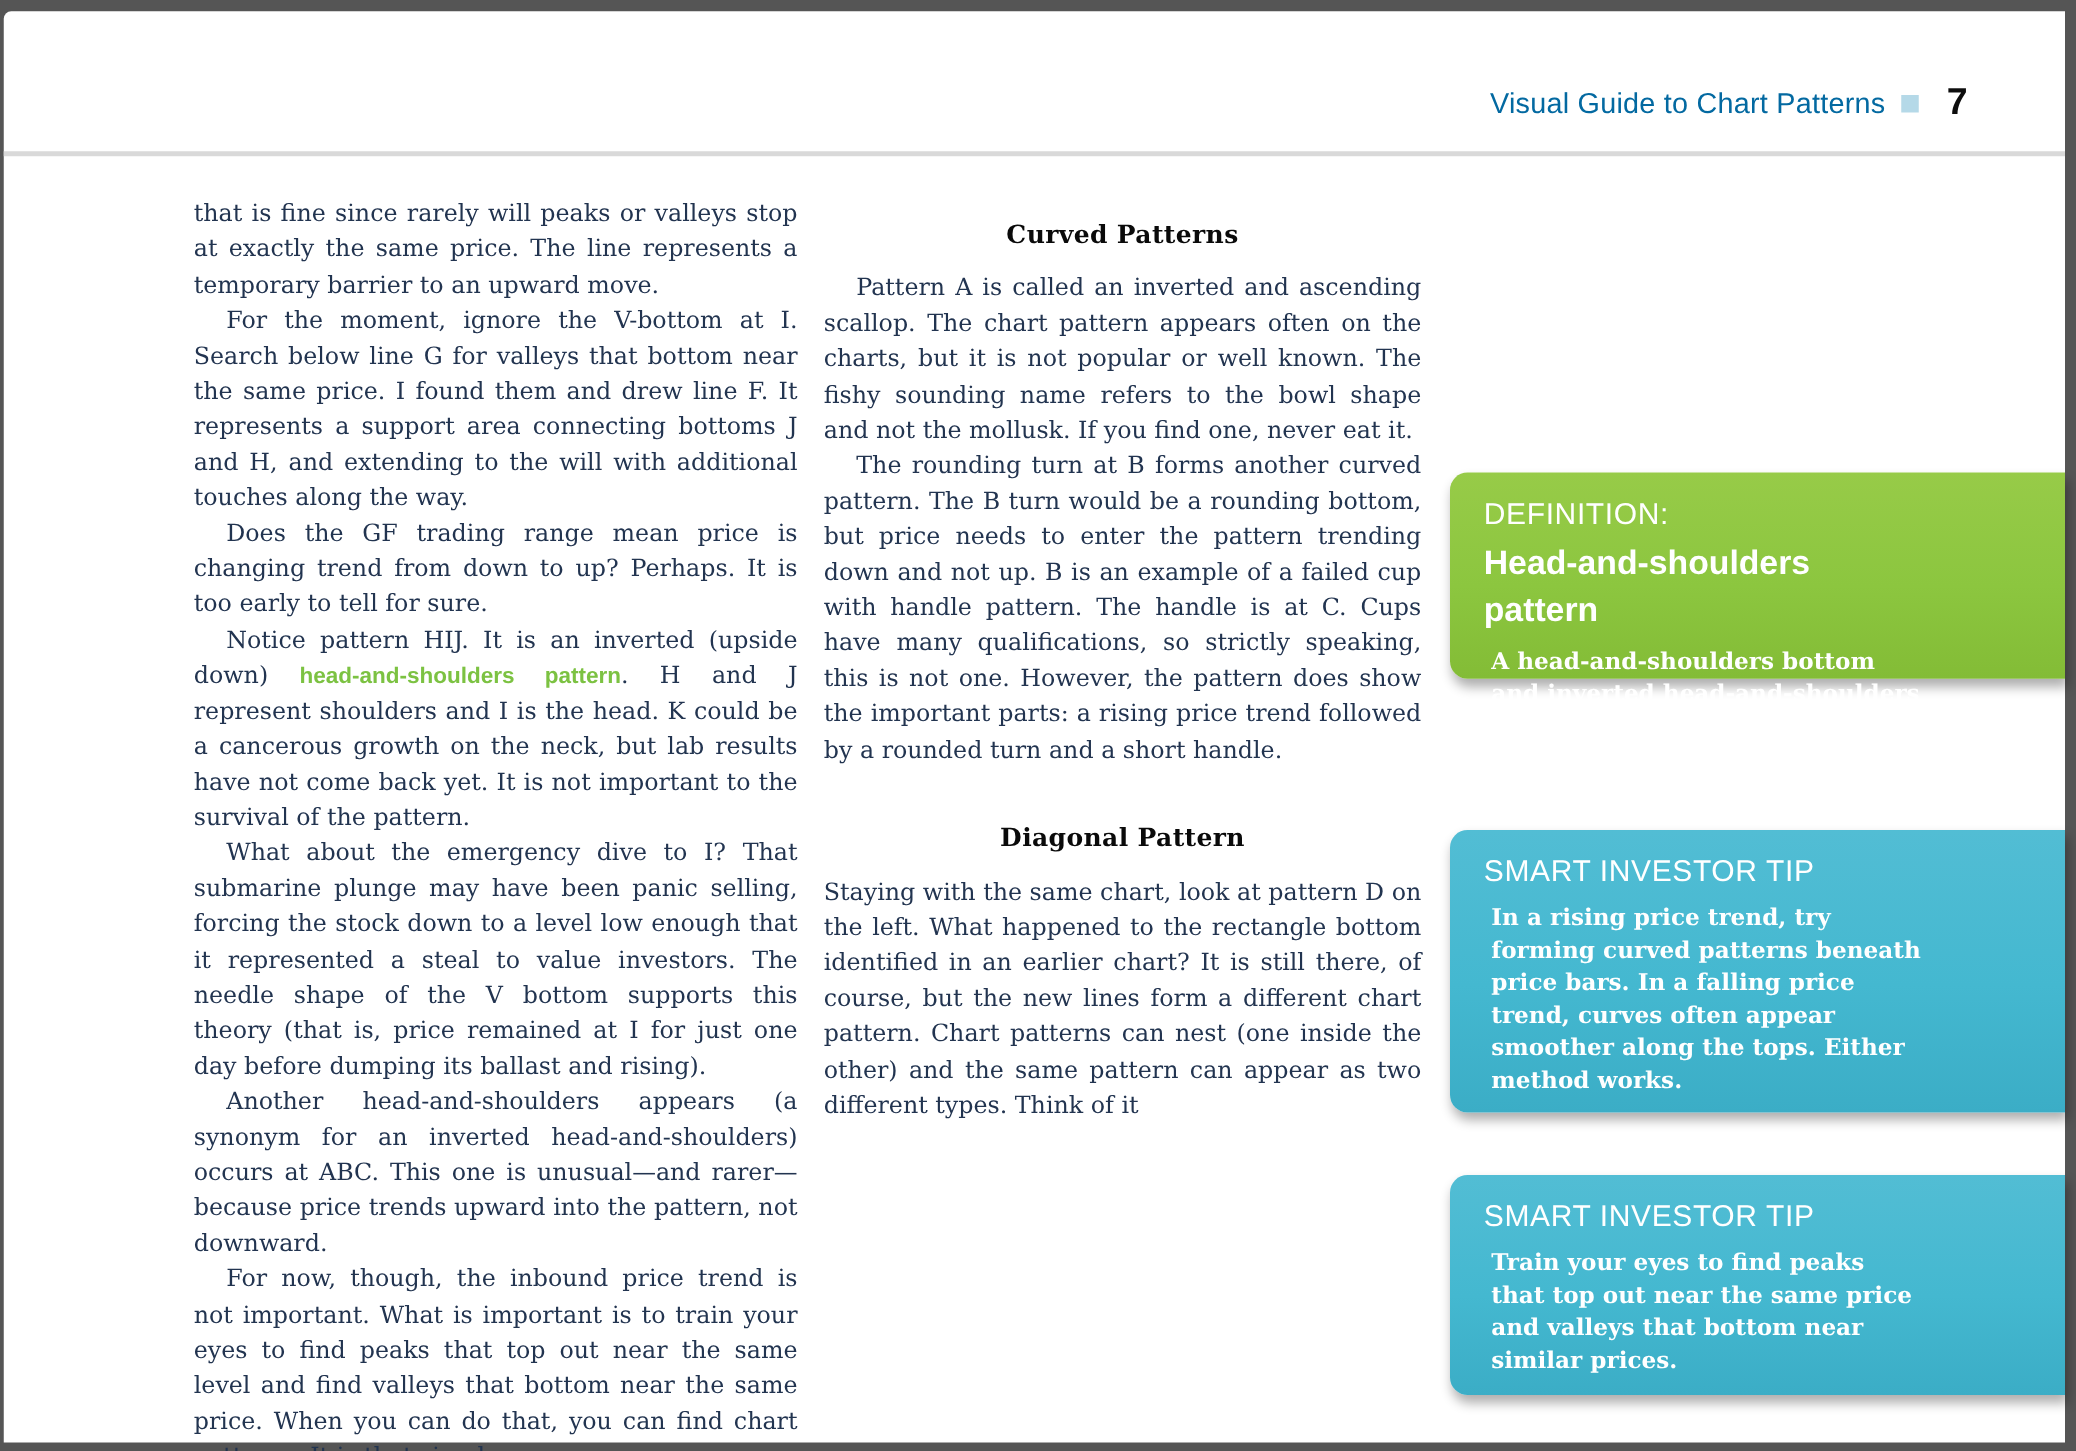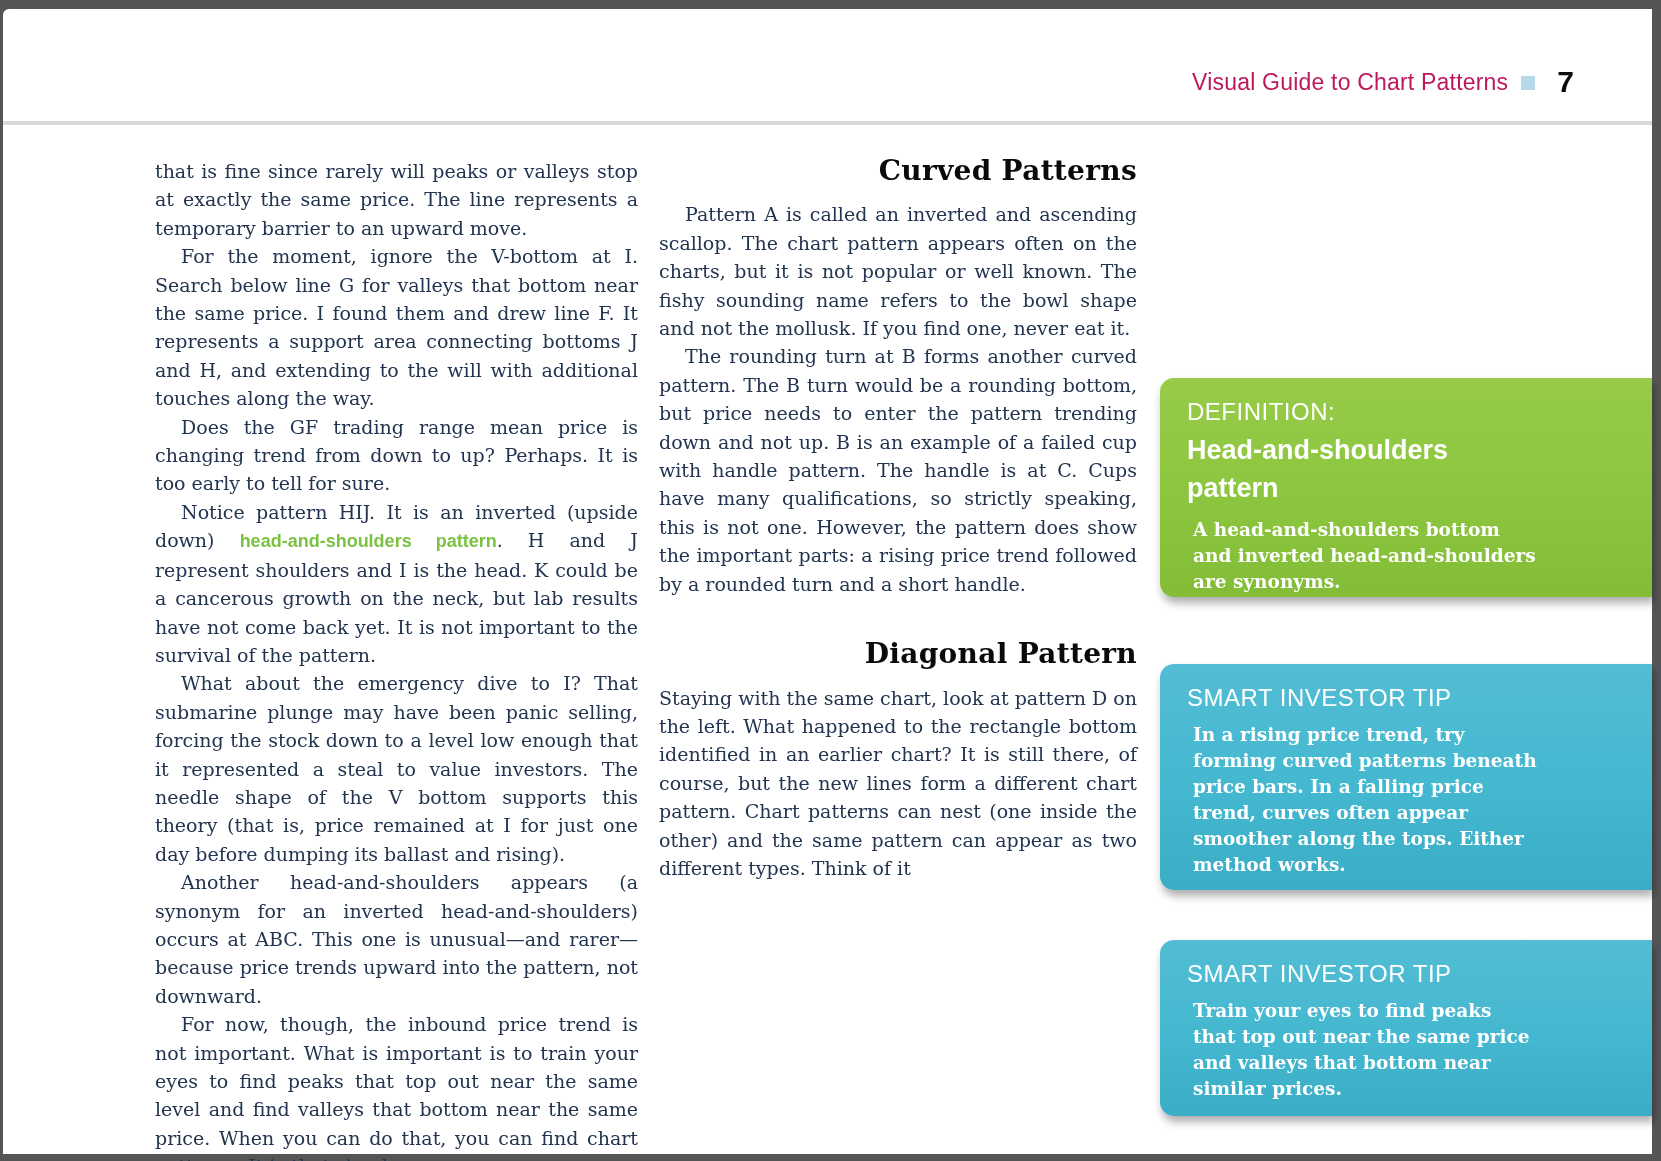--- a/index.html
+++ b/index.html
@@ -24,21 +24,21 @@
   .header {
     position: absolute;
     top: 56px;
     right: 78px;
     display: flex;
     align-items: center;
   }
   .header-title {
     font-family: "Liberation Sans", sans-serif;
     font-size: 23px;
-    color: #be185d;
+    color: #0369a1;
     letter-spacing: 0.2px;
   }
   .header-square {
     width: 14px;
     height: 14px;
     background: #b5d9e8;
     margin: 2px 22px 0 13px;
   }
   .page-number {
     font-family: "Liberation Sans", sans-serif;
@@ -68,43 +68,43 @@
   .para { margin: 0; }
   .para.indent { text-indent: 26px; }
   .hl {
     font-family: "Liberation Sans", sans-serif;
     font-weight: bold;
     color: #7cc242;
     font-size: 18px;
   }
   h2.section-heading {
     font-family: "DejaVu Serif", serif;
-    font-size: 28px;
+    font-size: 20px;
     font-weight: bold;
     color: #0a0a0a;
     letter-spacing: 0.3px;
-    margin: 0 0 15px 0;
-    text-align: right;
+    margin: 16px 0 15px 0;
+    text-align: center;
     text-indent: 0;
   }
   h2.section-heading.second { margin-top: 42px; }
   
   .side-box {
     position: absolute;
     left: 1157px;
     right: 0;
     border-radius: 14px 0 0 14px;
     box-shadow: 2px 6px 9px rgba(0,0,0,0.32);
     box-sizing: border-box;
     padding: 20px 115px 20px 27px;
     color: #ffffff;
   }
   .box-definition {
     top: 369px;
-    height: 219px;
+    height: 165px;
     background: linear-gradient(180deg, #97cb48 0%, #8cc63f 55%, #83bc36 100%);
   }
   .box-tip-1 {
     top: 655px;
     height: 226px;
     background: linear-gradient(180deg, #52bdd4 0%, #44b8d0 55%, #3badc6 100%);
   }
   .box-tip-2 {
     top: 931px;
     height: 176px;

